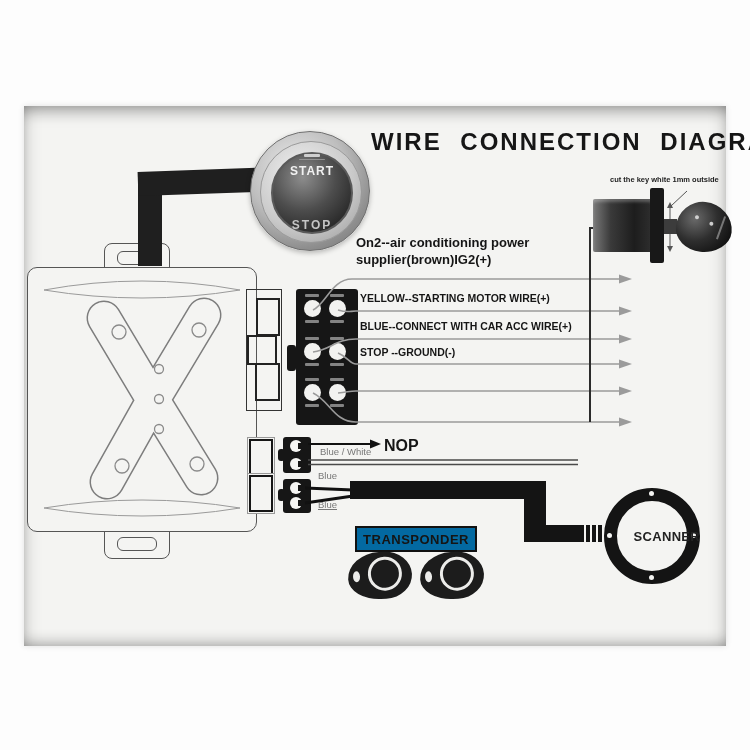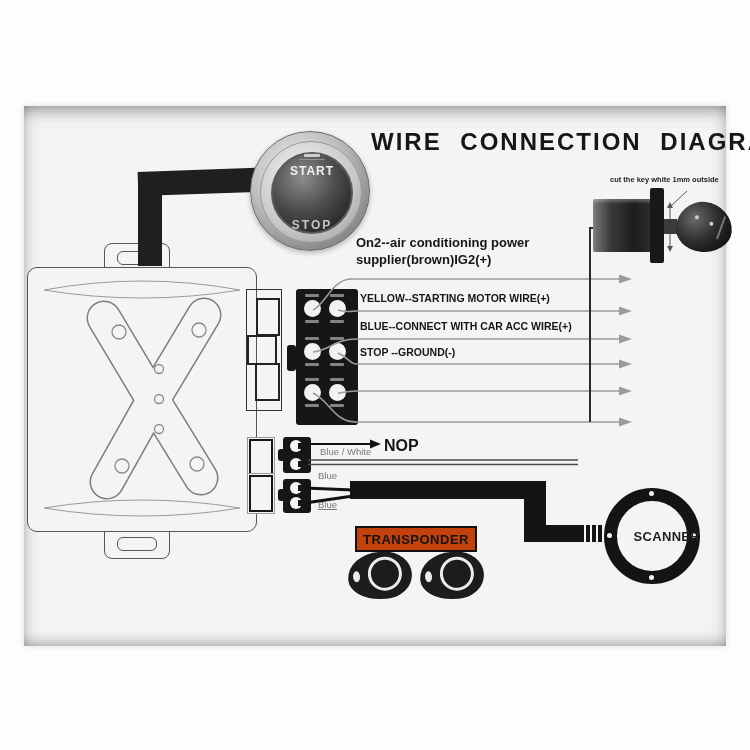--- a/index.html
+++ b/index.html
@@ -172,21 +172,21 @@
     <div class="abs" style="left:0;top:0;width:96px;height:96px;box-sizing:border-box;border:13px solid #141414;border-radius:50%;"></div>
     <div class="dot" style="left:45px;top:3px;"></div>
     <div class="dot" style="left:87px;top:45px;"></div>
     <div class="dot" style="left:45px;top:87px;"></div>
     <div class="dot" style="left:3px;top:45px;"></div>
     <div class="abs" style="left:0;top:0;width:96px;height:96px;display:flex;align-items:center;justify-content:flex-end;">
       <span style="font-weight:bold;font-size:13px;letter-spacing:.3px;color:#222;">SCANNER</span>
     </div>
   </div>
 
-  <div class="abs" style="left:355px;top:526px;width:118px;height:22px;border:2px solid #111;background:#c2410c;display:flex;align-items:center;justify-content:center;">
+  <div class="abs" style="left:355px;top:526px;width:118px;height:22px;border:2px solid #111;background:#0369a1;display:flex;align-items:center;justify-content:center;">
     <span style="font-weight:bold;font-size:13px;letter-spacing:.5px;">TRANSPONDER</span>
   </div>
   <div class="abs" style="left:348px;top:552px;width:64px;height:47px;background:#1c1c1c;border-radius:50% 42% 42% 50% / 55% 50% 50% 45%;transform:rotate(-3deg);">
     <div class="abs" style="left:20px;top:5px;width:34px;height:34px;border:3px solid #ececea;border-radius:50%;background:#1c1c1c;box-sizing:border-box;"></div>
     <div class="abs" style="left:5px;top:18px;width:7px;height:11px;background:#ececea;border-radius:50%;"></div>
   </div>
   <div class="abs" style="left:420px;top:552px;width:64px;height:47px;background:#1c1c1c;border-radius:50% 42% 42% 50% / 55% 50% 50% 45%;transform:rotate(-3deg);">
     <div class="abs" style="left:20px;top:5px;width:34px;height:34px;border:3px solid #ececea;border-radius:50%;background:#1c1c1c;box-sizing:border-box;"></div>
     <div class="abs" style="left:5px;top:18px;width:7px;height:11px;background:#ececea;border-radius:50%;"></div>
   </div>

